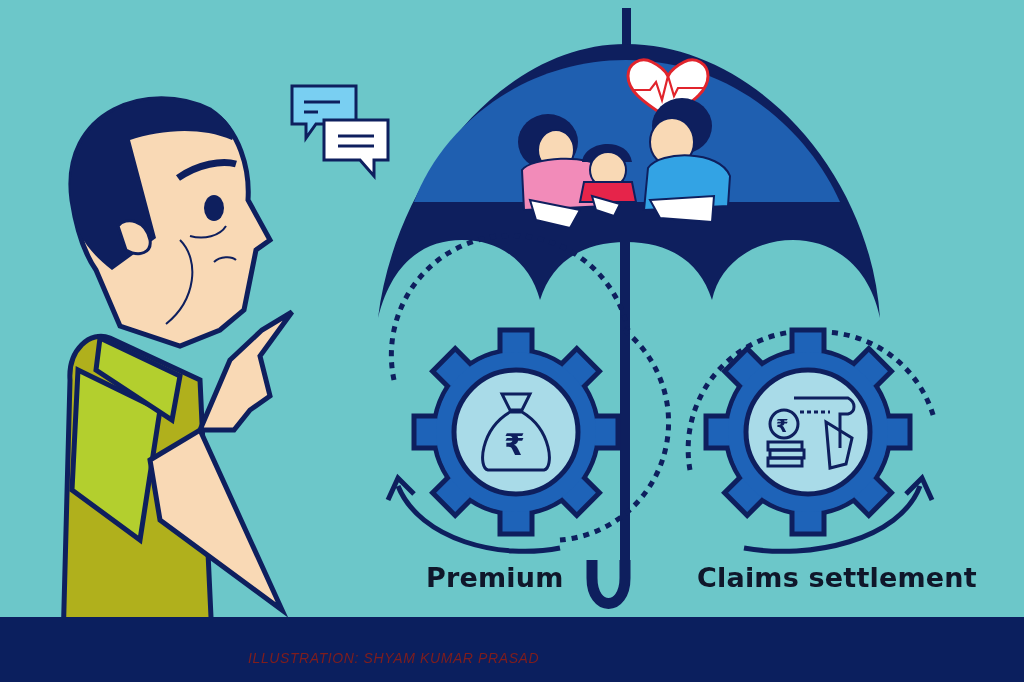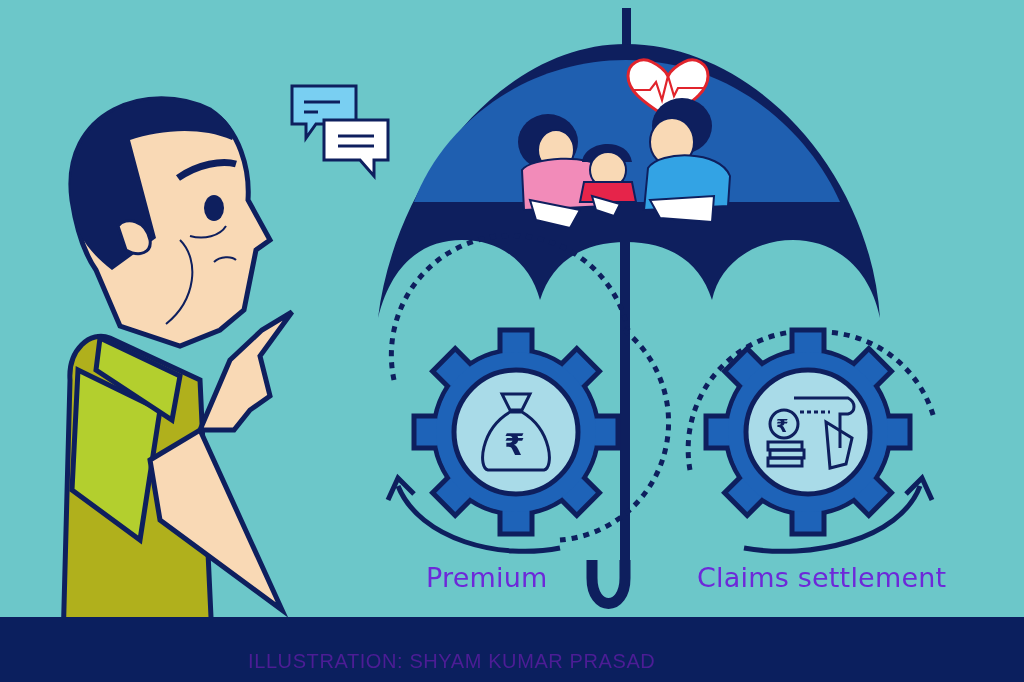--- a/index.html
+++ b/index.html
@@ -1,23 +1,23 @@
 <!DOCTYPE html>
 <html><head>
 <meta charset="utf-8">
 <style>
   html, body { margin: 0; padding: 0; }
   body { width: 1024px; height: 682px; overflow: hidden; background: #6cc7c9; font-family: "Liberation Sans", sans-serif; }
   .canvas { position: relative; width: 1024px; height: 682px; background: #6cc7c9; overflow: hidden; }
   svg.art { position: absolute; left: 0; top: 0; }
-  .label { position: absolute; color: #6d28d9; font-family: "DejaVu Sans", sans-serif; font-weight: normal; font-size: 27px; letter-spacing: 0.2px; }
+  .label { position: absolute; color: #0f172a; font-family: "DejaVu Sans", sans-serif; font-weight: bold; font-size: 27px; letter-spacing: 0.2px; }
   .label-premium { left: 426px; top: 562px; }
   .label-claims { left: 690px; top: 562px; margin-left: 7px; }
   .footer { position: absolute; left: 0; top: 617px; width: 1024px; height: 65px; background: #0b1f5e; }
-  .credit { position: absolute; left: 248px; top: 650px; color: #4c1d95; font-family: "Liberation Sans", sans-serif; font-size: 20px; letter-spacing: 0.6px; }
+  .credit { position: absolute; left: 248px; top: 650px; color: #7f1d1d; font-family: "Liberation Sans", sans-serif; font-size: 14px; letter-spacing: 0.6px; font-style: italic; }
 </style>
 </head>
 <body>
 
 <div class="canvas">
   <svg class="art" width="1024" height="682" viewBox="0 0 1024 682">
 
     <g>
 
       <rect x="622" y="8" width="9" height="38" fill="#0e1f5e"></rect>

